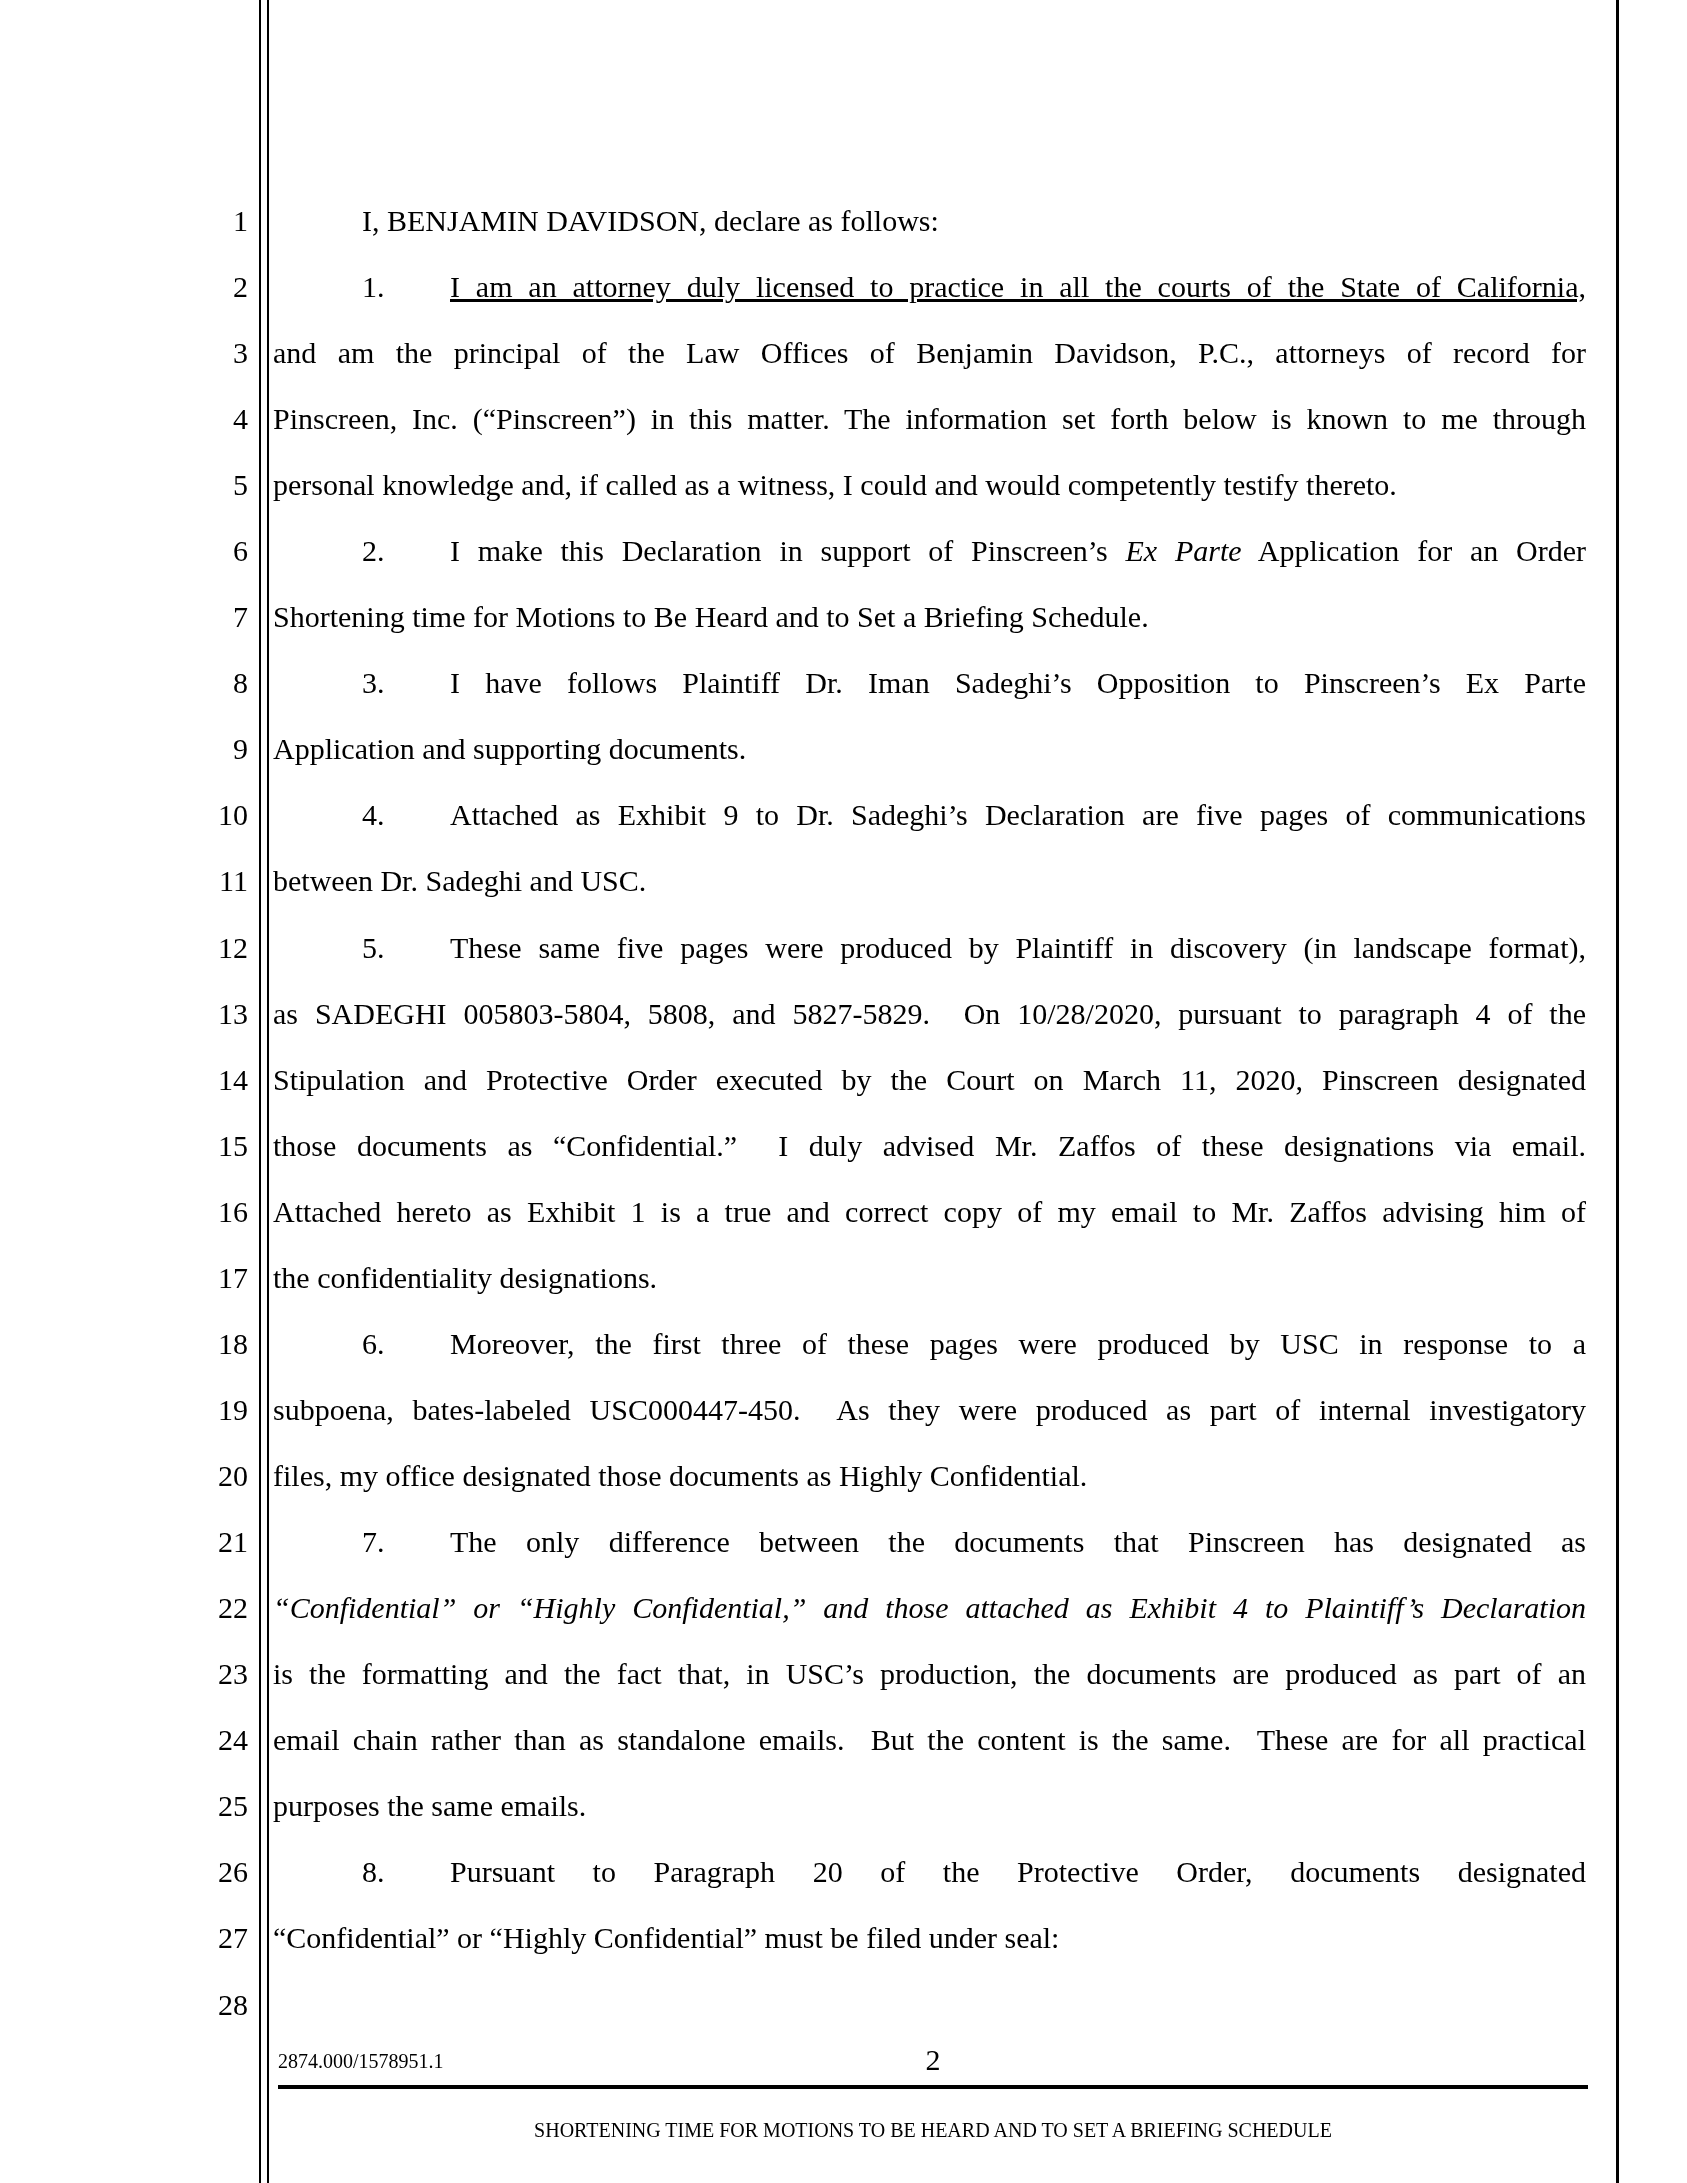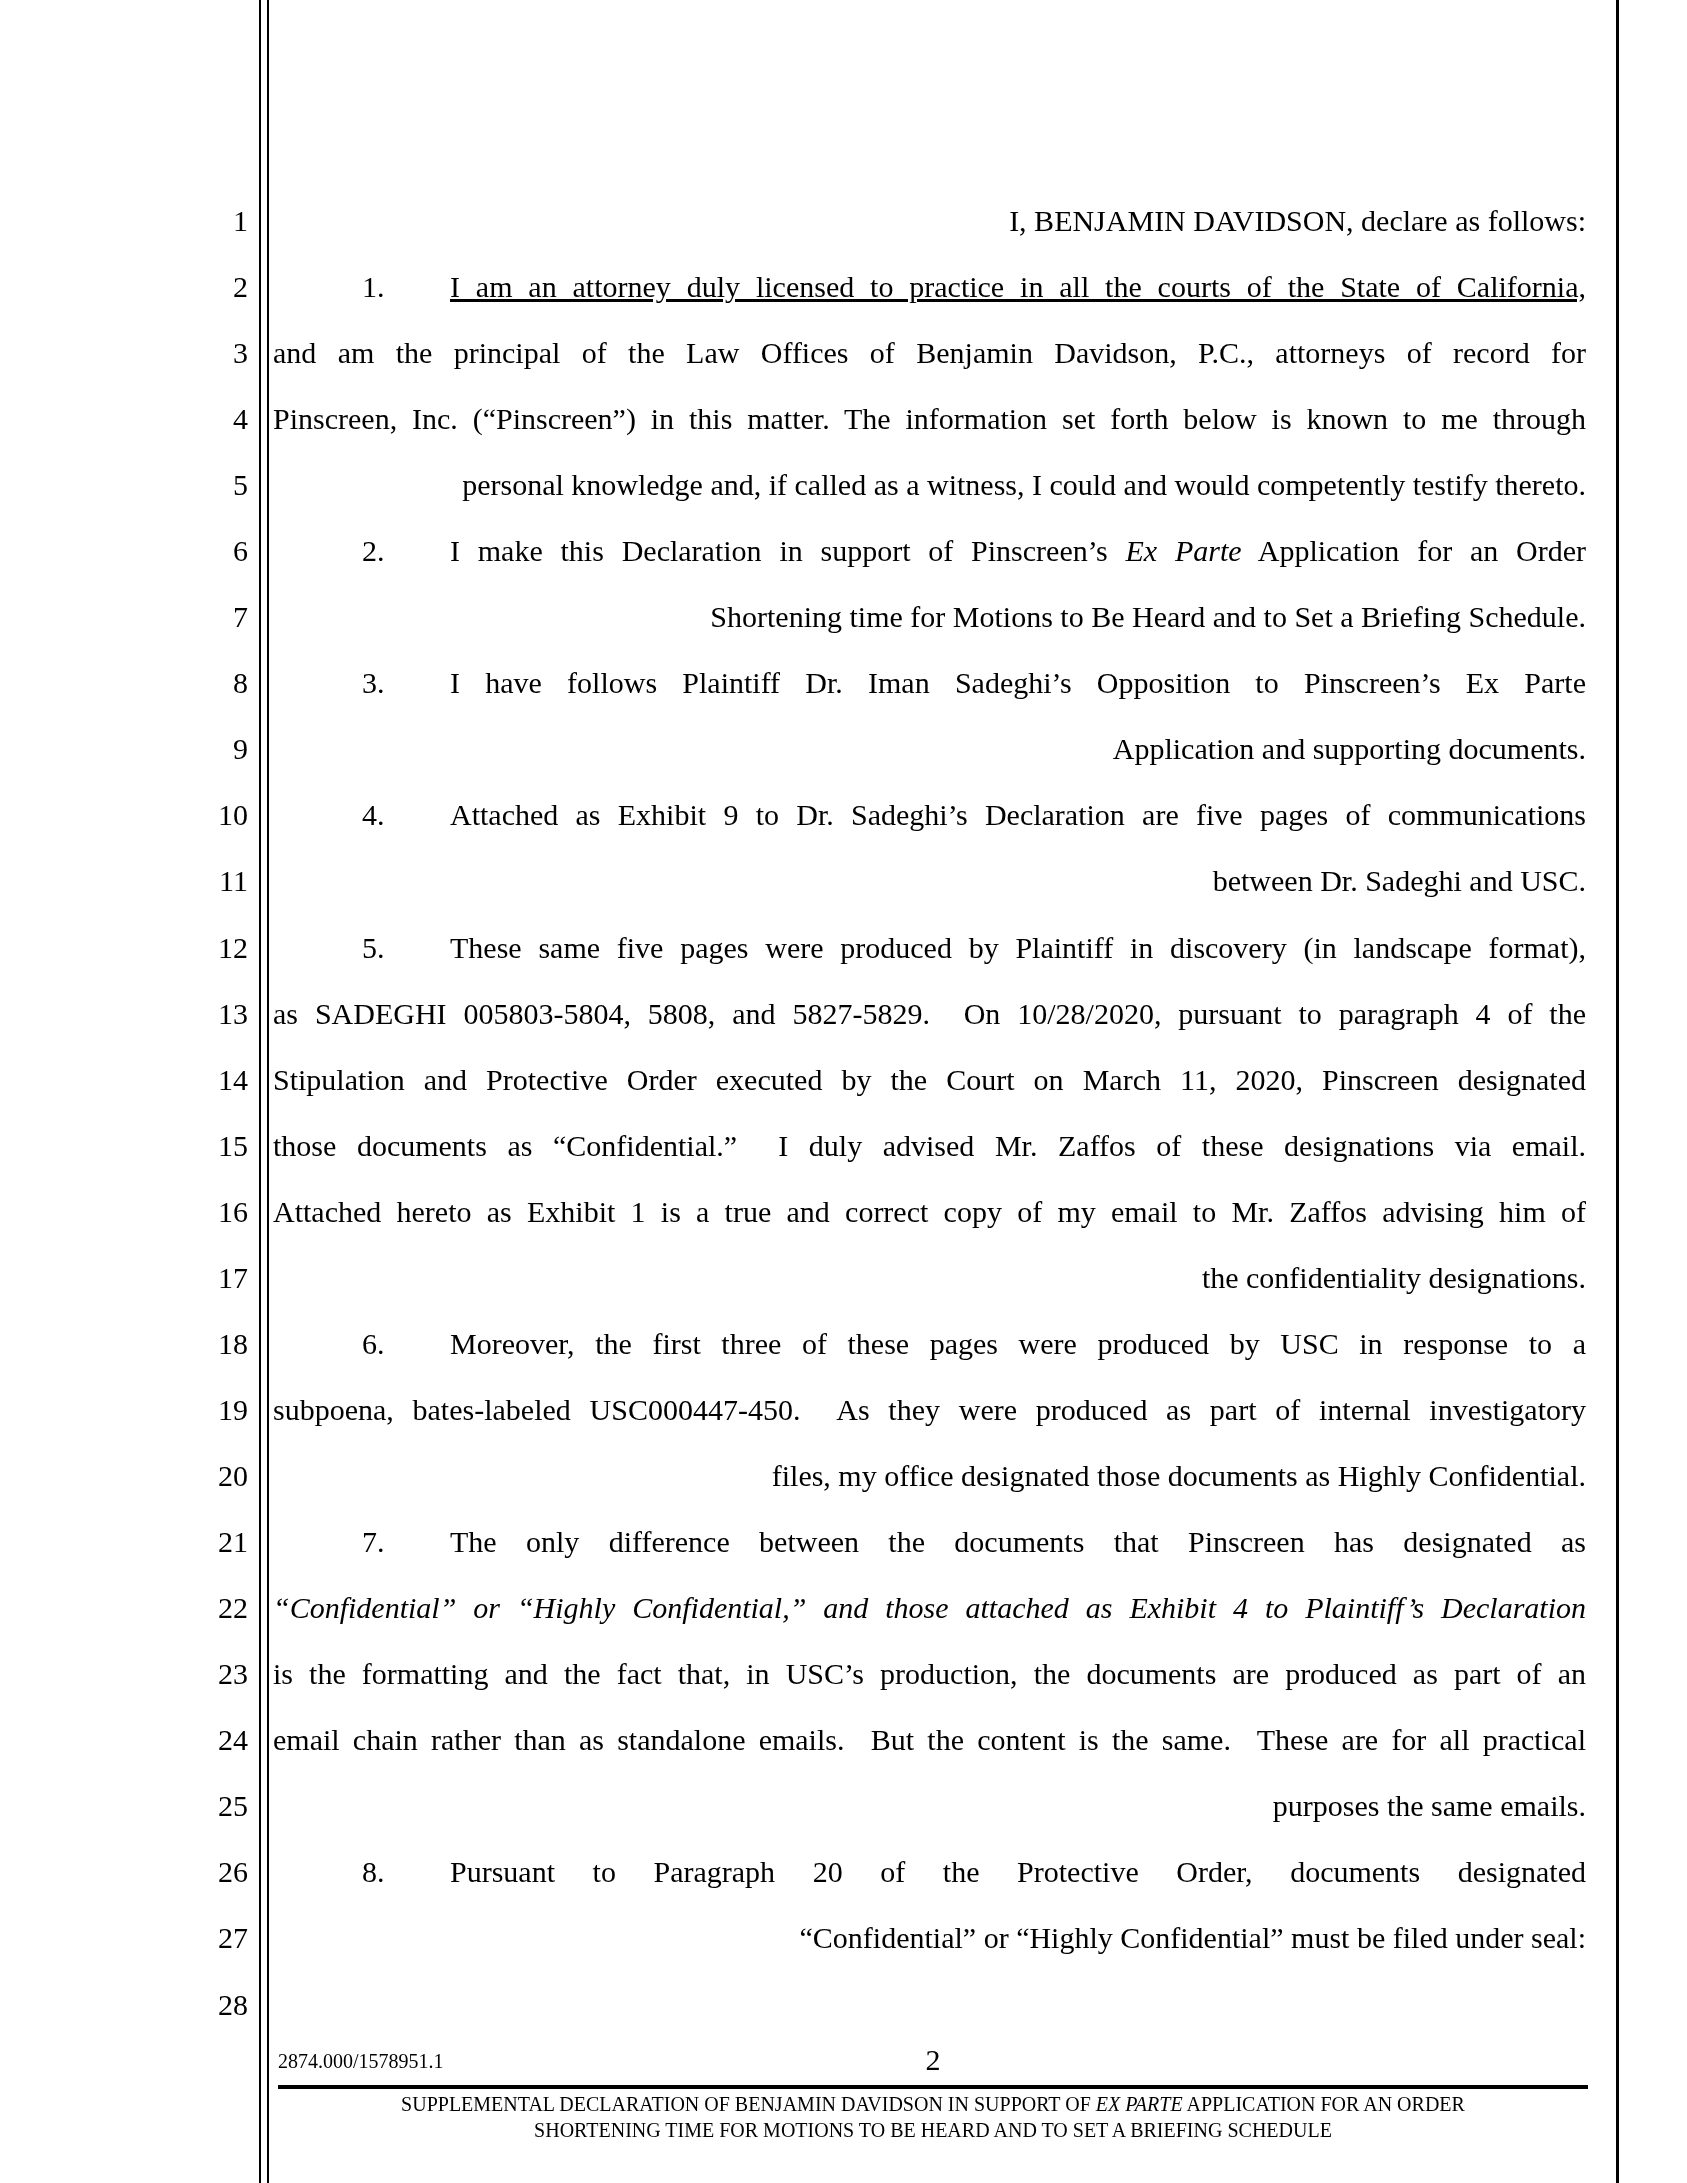--- a/index.html
+++ b/index.html
@@ -35,21 +35,20 @@
     text-align:right;
     font-size:30px;
   }
   .bline{
     position:absolute;
     left:273px; width:1313px;
     height:65px; line-height:65px;
     font-size:30px;
     white-space:normal;
     overflow:hidden;
-    text-align:right;
   }
   .bline.just{ text-align:justify; }
   .bline.just::after{ content:""; display:inline-block; width:100%; }
   .seg-indent{ display:inline-block; width:89px; }
   .seg-pnum{ display:inline-block; width:88px; }
   .ital{ font-style:italic; }
   
   #footer-docid{
     position:absolute; left:278px; top:2041px;
     height:40px; line-height:40px;
@@ -136,16 +135,15 @@
       <div class="bline just" style="top: 1707px;"><span>email chain rather than as standalone emails.&nbsp; But the content is the same.&nbsp; These are for all practical</span></div>
       <div class="bline" style="top: 1773px;"><span>purposes the same emails.</span></div>
       <div class="bline just" style="top: 1839px;"><span class="seg-indent"></span><span class="seg-pnum">8.</span><span>Pursuant to Paragraph 20 of the Protective Order, documents designated</span></div>
       <div class="bline" style="top: 1905px;"><span>“Confidential” or “Highly Confidential” must be filed under seal:</span></div>
       <div class="bline" style="top: 1972px;"></div>
     </div>
 
   <div id="footer-docid">2874.000/1578951.1</div>
   <div id="footer-pagenum">2</div>
   <div id="footer-rule"></div>
-  <div id="footer-caption1" class="footer-caption"><span>SUPPLEMENTAL DECLARATION OF BENJAMIN DAVIDSON IN SUPPORT OF </span><span class="ital">EX PARTE</span><span> APPLICATION FOR AN ORDER</span></div>
   <div id="footer-caption2" class="footer-caption">SHORTENING TIME FOR MOTIONS TO BE HEARD AND TO SET A BRIEFING SCHEDULE</div>
 </div>
 
 
 </body></html>

